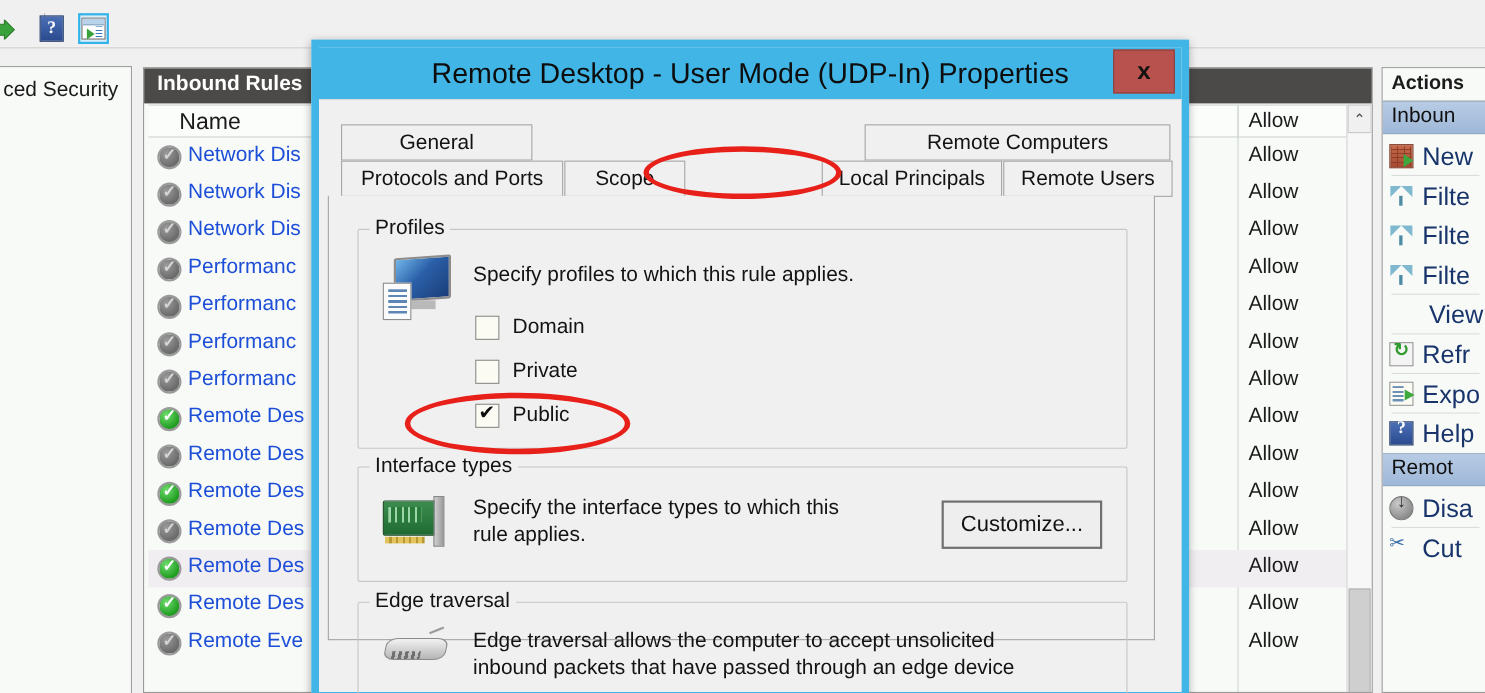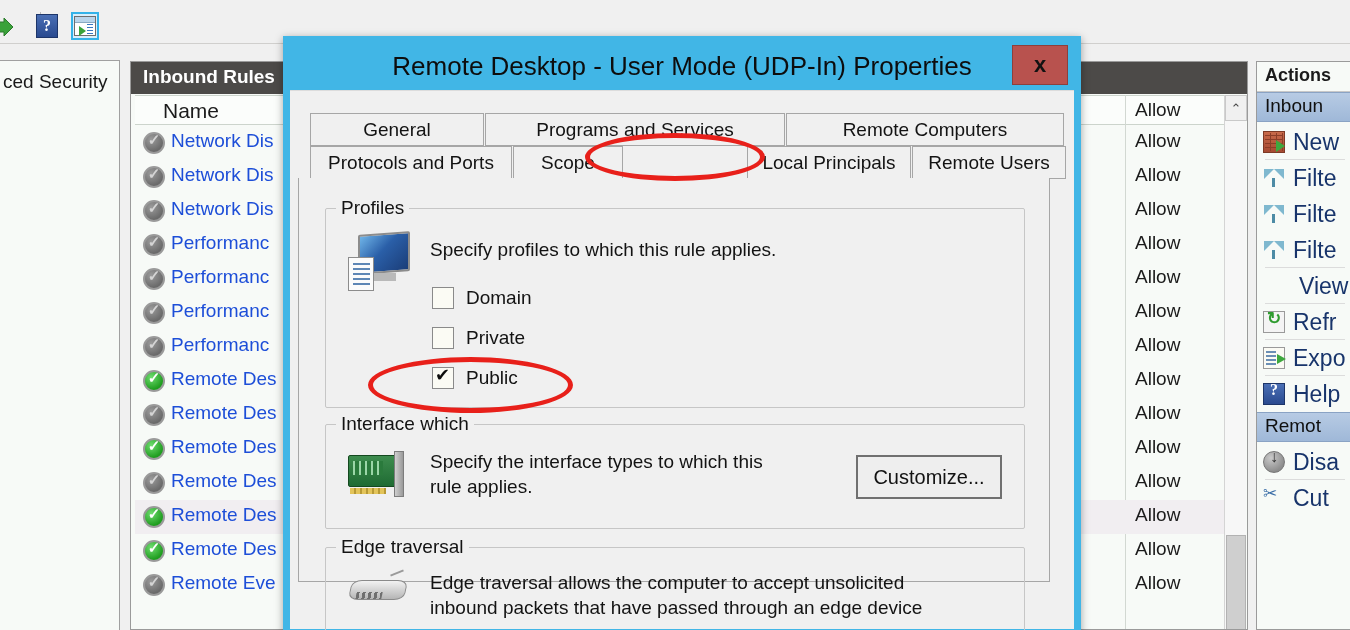--- a/index.html
+++ b/index.html
@@ -709,21 +709,20 @@
     <div id="dlg-titlebar">
       <span id="dlg-title">Remote Desktop - User Mode (UDP-In) Properties</span>
     </div>
     <div id="dlg-close">x</div>
 
     <div id="dlg-body"></div>
 
     <div id="tabs">
       <div class="tab-row r1">
           <div class="tab" style="left: 0px; width: 174px;">General</div>
-          <div class="tab" style="left: 175px; width: 300px;">Programs and Services</div>
           <div class="tab" style="left: 476px; width: 278px;">Remote Computers</div>
         </div>
       <div class="tab-row r2">
           <div class="tab" style="left: 0px; width: 202px;">Protocols and Ports</div>
           <div class="tab" style="left: 203px; width: 110px;">Scope</div>
           <div class="tab" style="left: 437px; width: 164px;">Local Principals</div>
           <div class="tab" style="left: 602px; width: 154px;">Remote Users</div>
         </div>
     </div>
 
@@ -748,21 +747,21 @@
           <span class="cbox"></span>
           <span>Private</span>
         </div>
         <div class="cbrow" style="left:106px; top:158px;text-align:center;">
           <span class="cbox checked"></span>
           <span>Public</span>
         </div>
       </div>
 
       <div class="group" id="grp-interface">
-        <span class="group-title">Interface which</span>
+        <span class="group-title">Interface types</span>
 
         <div class="icon-nic">
           <div class="board"></div>
             <div class="gold"></div>
             <div class="bracket"></div>
         </div>
 
         <div class="grp-text" style="left:104px; top:24px;">Specify the interface types to which this
 rule applies.</div>
 

